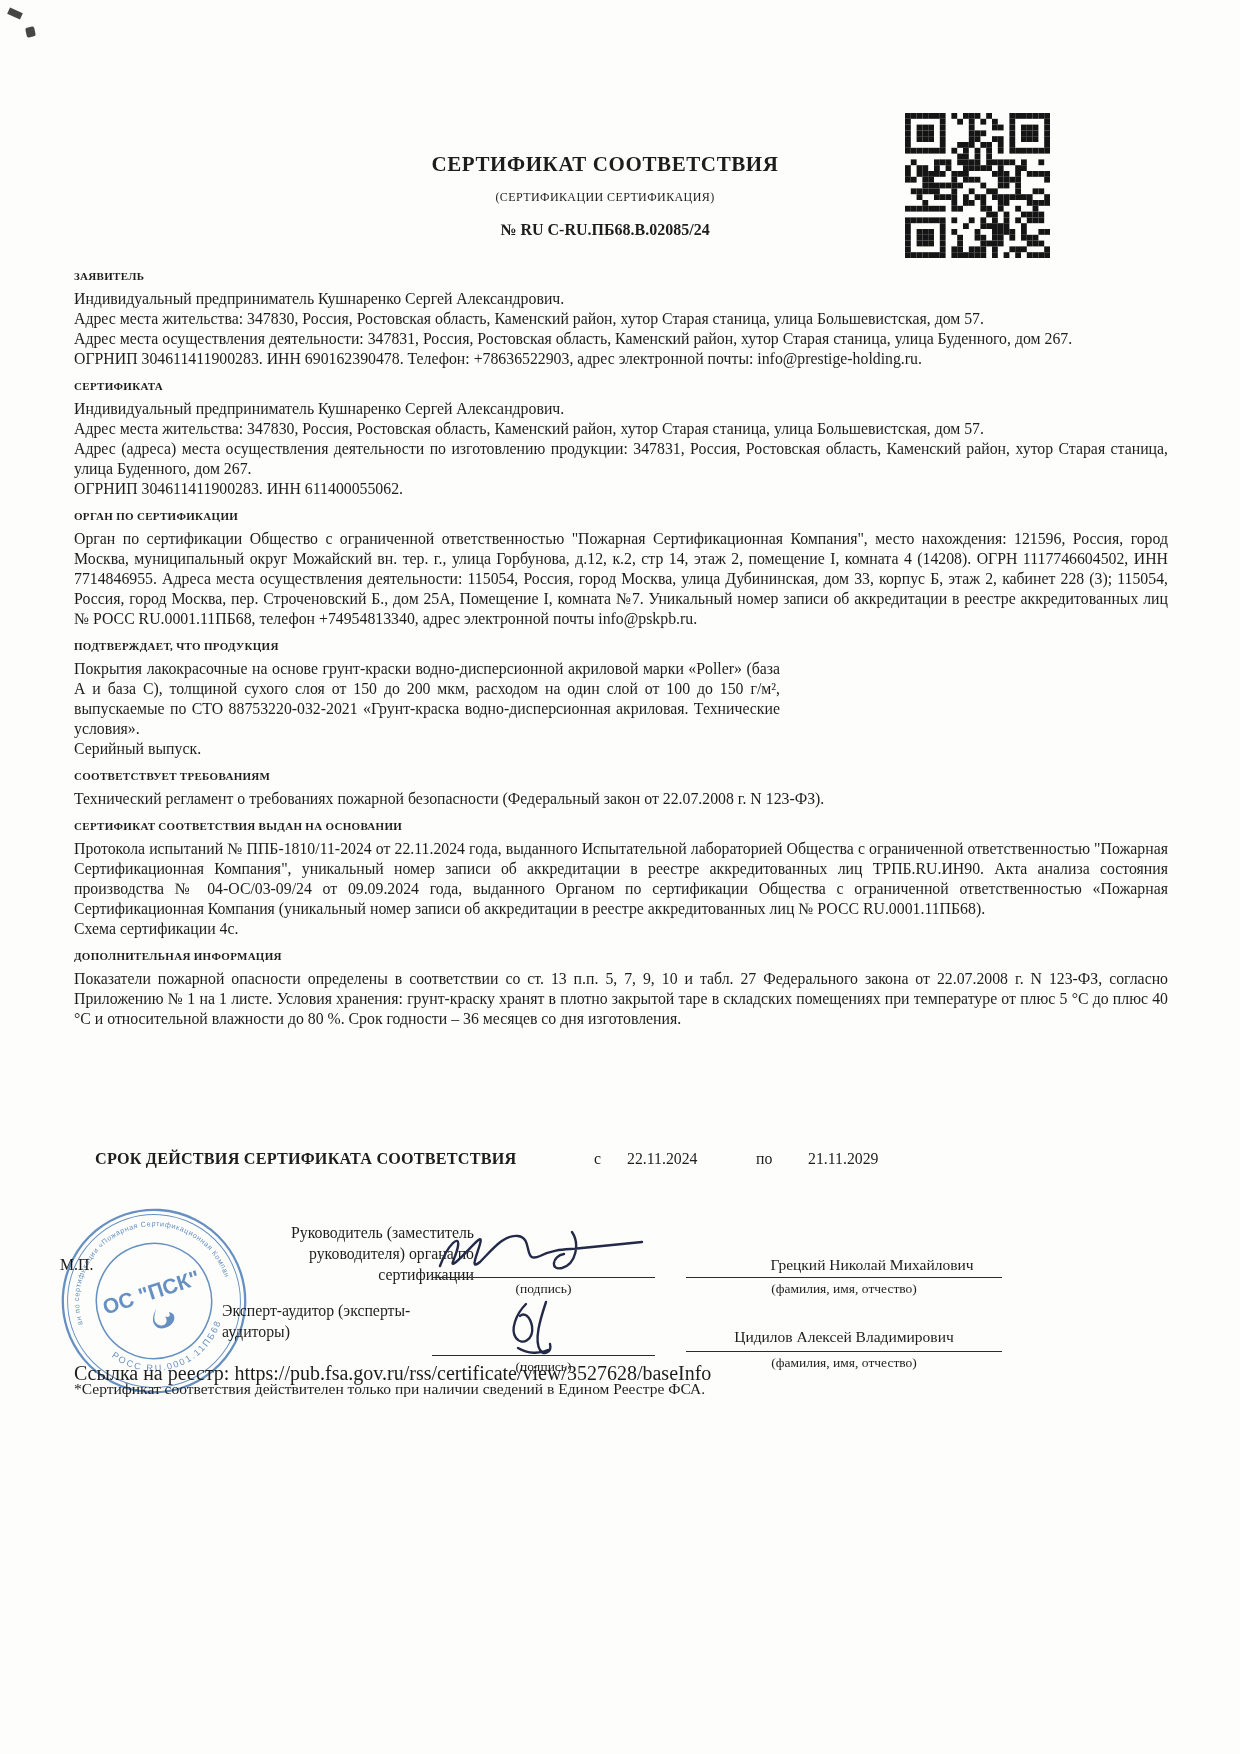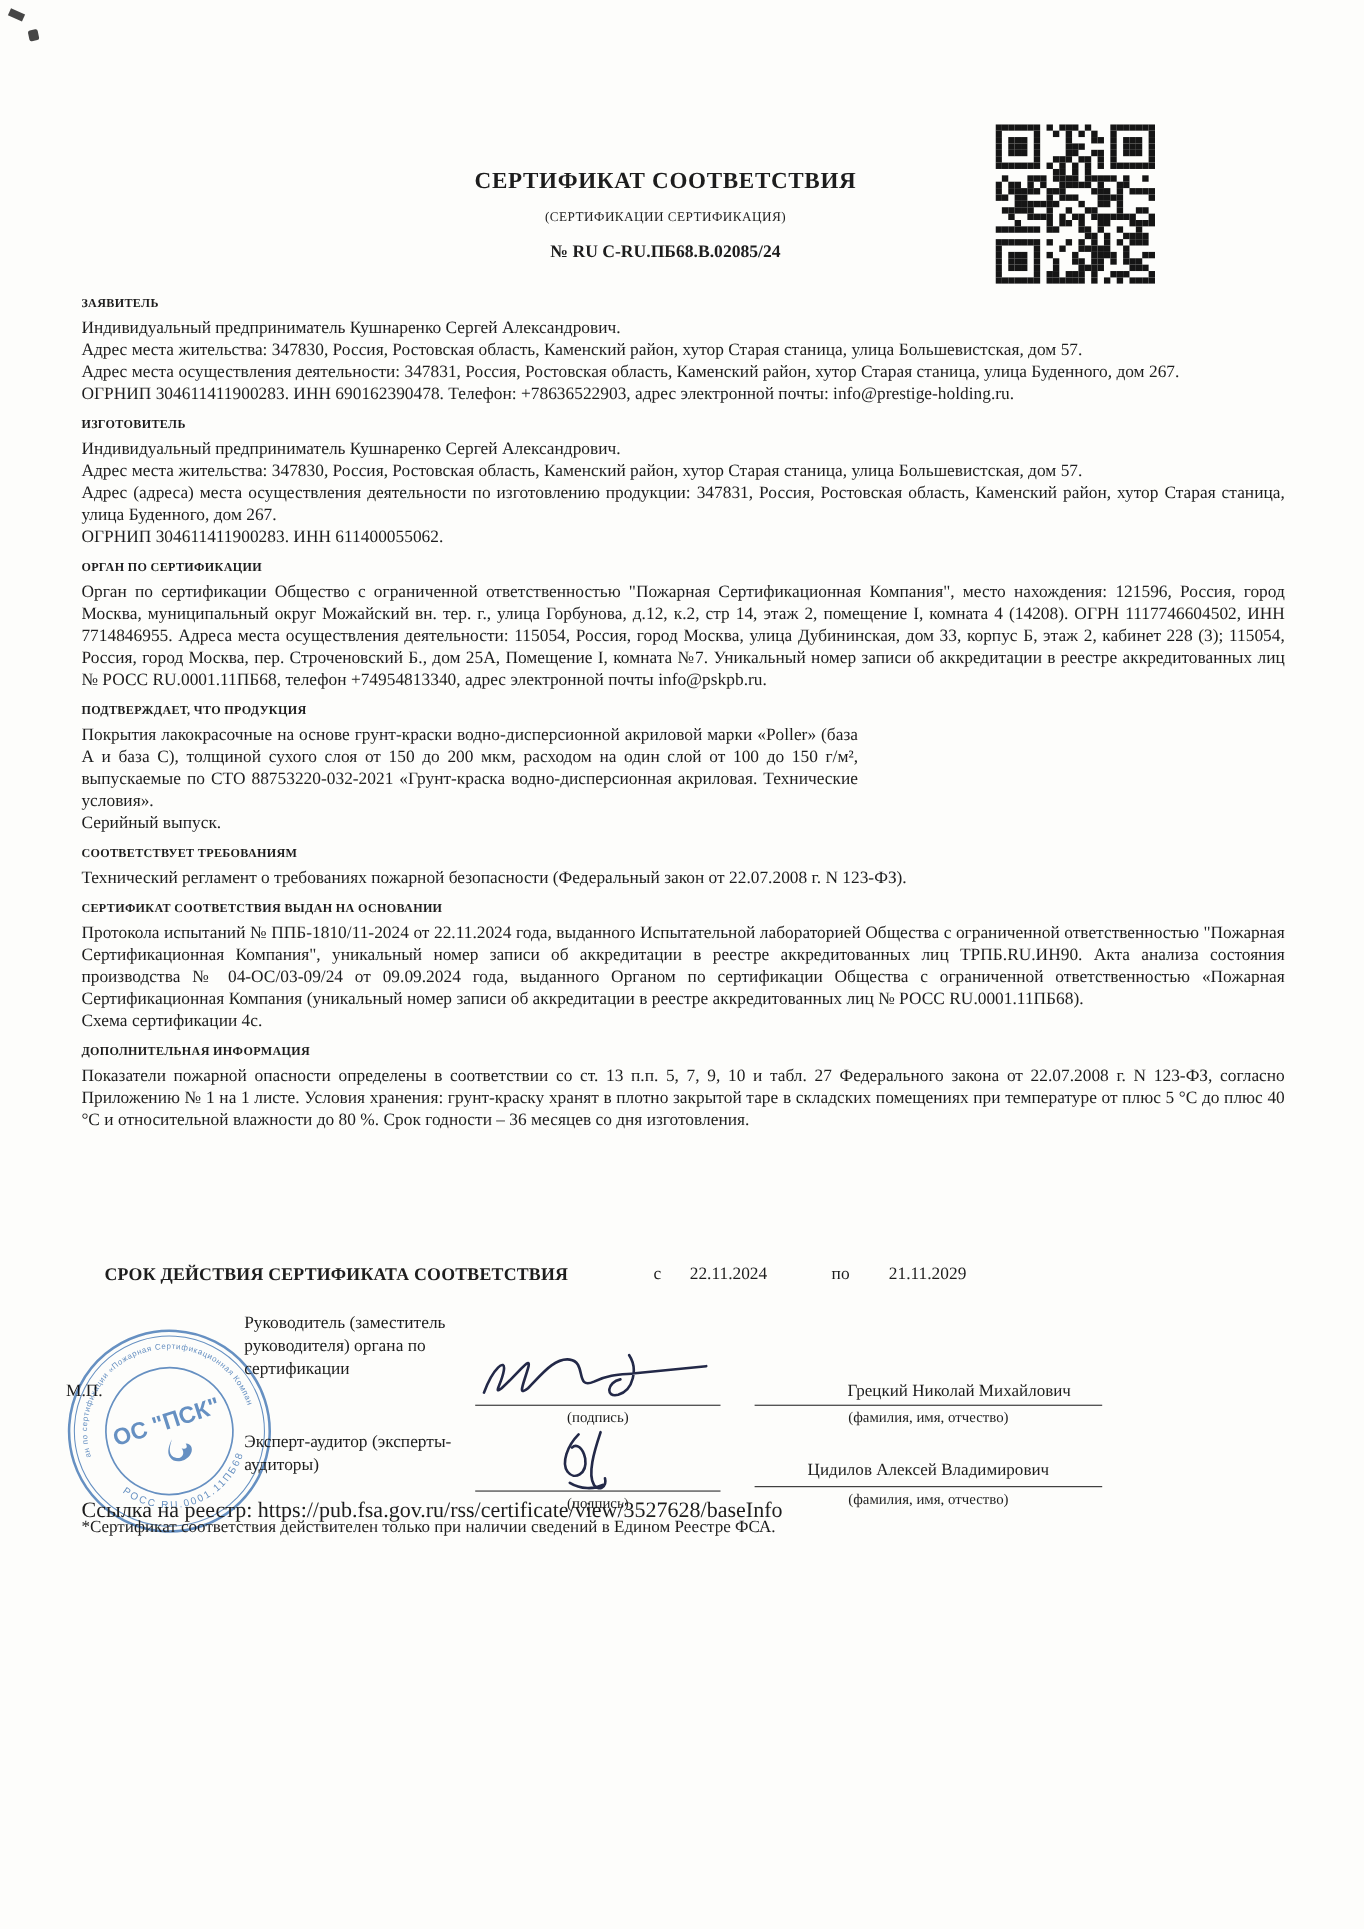--- a/index.html
+++ b/index.html
@@ -33,21 +33,21 @@
   
   .abs { position:absolute; font-size:15.8px; }
   .validity-label { left:95px; top:1150px; font-weight:bold; font-size:16.2px; letter-spacing:.2px; }
   .v-from-label { left:594px; top:1150px; }
   .v-from-date  { left:627px; top:1150px; }
   .v-to-label   { left:756px; top:1150px;text-align:center; }
   .v-to-date    { left:808px; top:1150px; }
 
   
   .mp { left:60px; top:1256px; }
-  .role-head { left:222px; top:1192px; width:252px; line-height:21px; }
+  .role-head { left:222px; top:1222px; width:252px; line-height:21px;text-align:right; }
   .role-expert { left:222px; top:1300px; width:200px; line-height:21px; }
   .sig-line { position:absolute; border-top:1.6px solid #2c2c2c; }
   .line-1a { left:432px; top:1277px; width:223px; }
   .line-1b { left:686px; top:1277px; width:316px; }
   .line-2a { left:432px; top:1355px; width:223px; }
   .line-2b { left:686px; top:1351px; width:316px; }
   .caption { position:absolute; font-size:13.5px; text-align:center; }
   .cap-1a { left:432px; top:1281px; width:223px; }
   .cap-1b { left:686px; top:1281px; width:316px; }
   .cap-2a { left:432px; top:1359px; width:223px; }
@@ -414,21 +414,21 @@
 
     <section class="sec">
       <h2>ЗАЯВИТЕЛЬ</h2>
       <p>Индивидуальный предприниматель Кушнаренко Сергей Александрович.</p>
       <p>Адрес места жительства: 347830, Россия, Ростовская область, Каменский район, хутор Старая станица, улица Большевистская, дом 57.</p>
       <p>Адрес места осуществления деятельности: 347831, Россия, Ростовская область, Каменский район, хутор Старая станица, улица Буденного, дом 267.</p>
       <p>ОГРНИП 304611411900283. ИНН 690162390478. Телефон: +78636522903, адрес электронной почты: info@prestige-holding.ru.</p>
     </section>
 
     <section class="sec">
-      <h2>ИЗГОТОВИТЕЛЬ</h2>
+      <h2>СЕРТИФИКАТА</h2>
       <p>Индивидуальный предприниматель Кушнаренко Сергей Александрович.</p>
       <p>Адрес места жительства: 347830, Россия, Ростовская область, Каменский район, хутор Старая станица, улица Большевистская, дом 57.</p>
       <p>Адрес (адреса) места осуществления деятельности по изготовлению продукции: 347831, Россия, Ростовская область, Каменский район, хутор Старая станица, улица Буденного, дом 267.</p>
       <p>ОГРНИП 304611411900283. ИНН 611400055062.</p>
     </section>
 
     <section class="sec">
       <h2>ОРГАН ПО СЕРТИФИКАЦИИ</h2>
       <p>Орган по сертификации Общество с ограниченной ответственностью "Пожарная Сертификационная Компания", место нахождения: 121596, Россия, город Москва, муниципальный округ Можайский вн. тер. г., улица Горбунова, д.12, к.2, стр 14, этаж 2, помещение I, комната 4 (14208). ОГРН 1117746604502, ИНН 7714846955. Адреса места осуществления деятельности: 115054, Россия, город Москва, улица Дубининская, дом 33, корпус Б, этаж 2, кабинет 228 (3); 115054, Россия, город Москва, пер. Строченовский Б., дом 25А, Помещение I, комната №7. Уникальный номер записи об аккредитации в реестре аккредитованных лиц № РОСС RU.0001.11ПБ68, телефон +74954813340, адрес электронной почты info@pskpb.ru.</p>
     </section>

